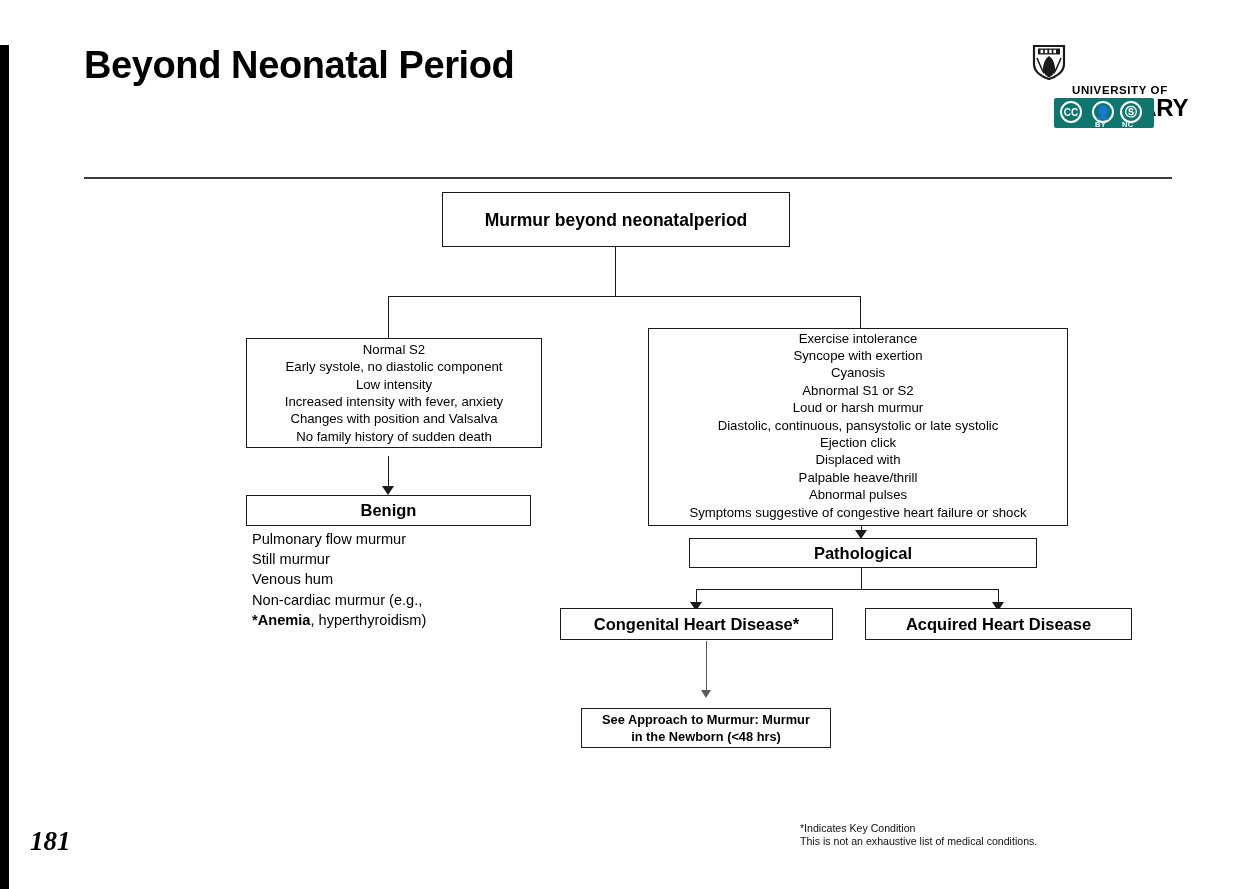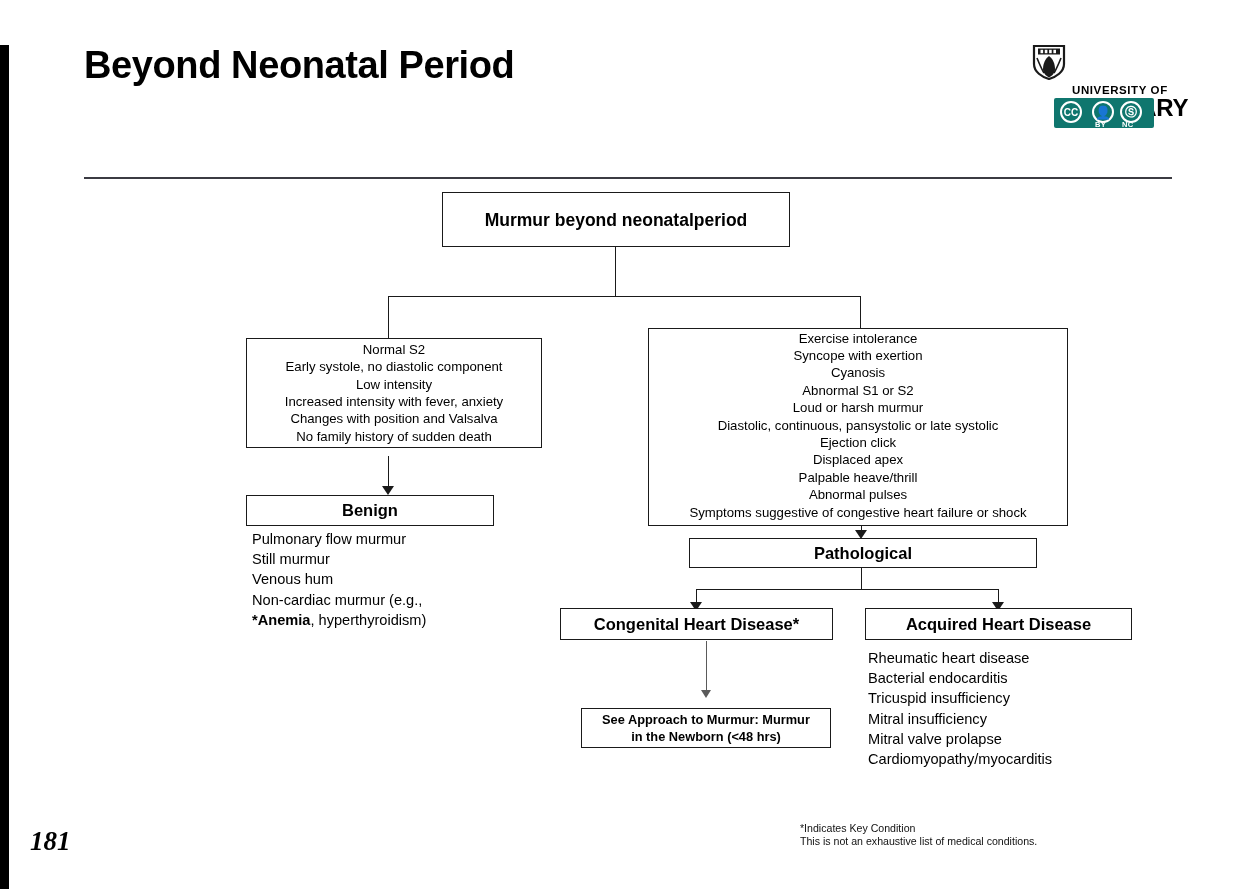--- a/index.html
+++ b/index.html
@@ -167,41 +167,41 @@
     <span class="ln">Early systole, no diastolic component</span>
     <span class="ln">Low intensity</span>
     <span class="ln">Increased intensity with fever, anxiety</span>
     <span class="ln">Changes with position and Valsalva</span>
     <span class="ln">No family history of sudden death</span>
   </div>
 
   <div class="line vline" style="left:388px; top:456px; height:32px;"></div>
   <div class="arrow" style="left:382px; top:486px;"></div>
 
-  <div class="box hdr" style="left:246px; top:495px; width:248px; height:31px; font-size:16.5px;">
+  <div class="box hdr" style="left:246px; top:495px; width:285px; height:31px; font-size:16.5px;">
     <span>Benign</span>
   </div>
 
   <div class="list" style="left:252px; top:529px; width:300px;">
     <span class="ln">Pulmonary flow murmur</span>
     <span class="ln">Still murmur</span>
     <span class="ln">Venous hum</span>
     <span class="ln">Non-cardiac murmur (e.g.,</span>
     <span class="ln"><b>*Anemia</b><span>, hyperthyroidism)</span></span>
   </div>
 
   <div class="box crit" style="left:648px; top:328px; width:420px; height:198px; flex-direction:column; justify-content:flex-end;">
     <span class="ln">Exercise intolerance</span>
     <span class="ln">Syncope with exertion</span>
     <span class="ln">Cyanosis</span>
     <span class="ln">Abnormal S1 or S2</span>
     <span class="ln">Loud or harsh murmur</span>
     <span class="ln">Diastolic, continuous, pansystolic or late systolic</span>
     <span class="ln">Ejection click</span>
-    <span class="ln">Displaced apex</span>
+    <span class="ln">Displaced with</span>
     <span class="ln">Palpable heave/thrill</span>
     <span class="ln">Abnormal pulses</span>
     <span class="ln">Symptoms suggestive of congestive heart failure or shock</span>
   </div>
 
   <div class="line vline" style="left:861px; top:526px; height:8px;"></div>
   <div class="arrow" style="left:855px; top:530px;"></div>
 
   <div class="box hdr" style="left:689px; top:538px; width:348px; height:30px; font-size:16.5px;text-align:center;">
     <span>Pathological</span>
@@ -215,28 +215,20 @@
   <div class="arrow" style="left:992px; top:602px;"></div>
 
   <div class="box hdr" style="left:560px; top:608px; width:273px; height:32px; font-size:16.5px;">
     <span>Congenital Heart Disease*</span>
   </div>
 
   <div class="box hdr" style="left:865px; top:608px; width:267px; height:32px; font-size:16.5px;">
     <span>Acquired Heart Disease</span>
   </div>
 
-  <div class="list" style="left:868px; top:648px; width:290px;">
-    <span class="ln">Rheumatic heart disease</span>
-    <span class="ln">Bacterial endocarditis</span>
-    <span class="ln">Tricuspid insufficiency</span>
-    <span class="ln">Mitral insufficiency</span>
-    <span class="ln">Mitral valve prolapse</span>
-    <span class="ln">Cardiomyopathy/myocarditis</span>
-  </div>
 
   <div class="line vline thin" style="left:706px; top:641px; height:53px;"></div>
   <div class="arrow thin" style="left:701px; top:690px;"></div>
 
   <div class="box hdr" style="left:581px; top:708px; width:250px; height:40px; font-size:12.8px; line-height:17px; flex-direction:column;">
     <span>See Approach to Murmur: Murmur</span>
     <span>in the Newborn (&lt;48 hrs)</span>
   </div>
 
   <div class="footnote">

